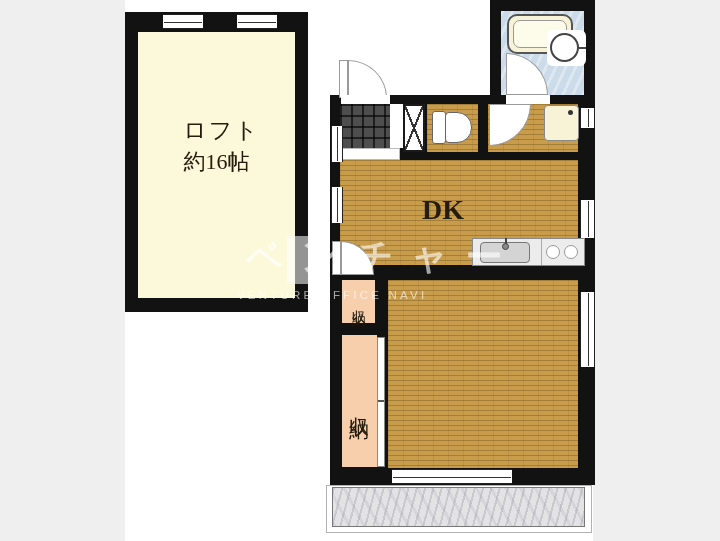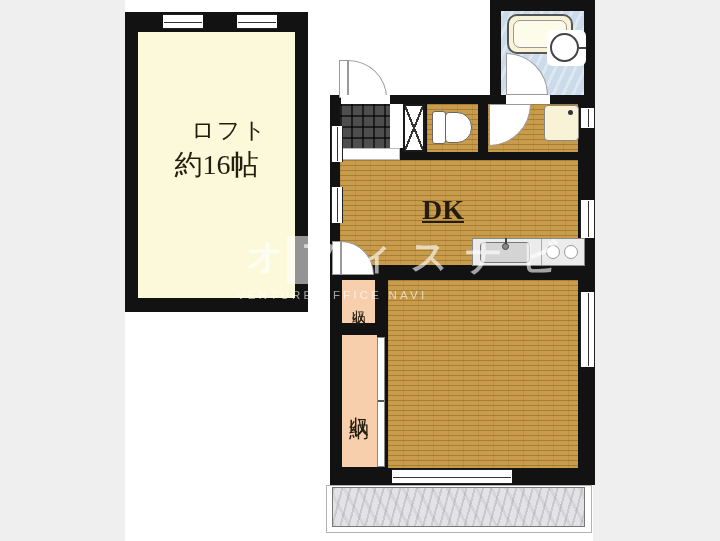--- a/index.html
+++ b/index.html
@@ -50,22 +50,22 @@
 <body>
 
 <div class="stage">
 
   <div class="abs photo"></div>
 
   <div class="abs wall" style="left:125px;top:12px;width:183px;height:300px;"></div>
   <div class="abs loft-fill" style="left:138px;top:32px;width:157px;height:266px;"></div>
   <div class="abs win-h" style="left:163px;top:14px;width:40px;height:13px;"></div>
   <div class="abs win-h" style="left:237px;top:14px;width:40px;height:13px;"></div>
-  <div class="abs label" style="left:138px;top:118px;width:167px;font-size:23px;letter-spacing:2px;z-index:5;padding-left:8px;">ロフト</div>
-  <div class="abs label" style="left:138px;top:150px;width:157px;font-size:28px;z-index:5;">約16帖</div>
+  <div class="abs label" style="left:138px;top:118px;width:167px;font-size:23px;letter-spacing:2px;z-index:5;">ロフト</div>
+  <div class="abs label" style="left:138px;top:150px;width:157px;font-size:22px;z-index:5;">約16帖</div>
 
   <div class="abs" style="left:326px;top:485px;width:266px;height:48px;background:#fff;border:1px solid #b2b2b2;box-sizing:border-box;"></div>
   <div class="abs wall" style="left:330px;top:95px;width:265px;height:390px;"></div>
   <div class="abs wall" style="left:490px;top:0;width:105px;height:105px;"></div>
 
   <div class="abs bathfloor" style="left:501px;top:11px;width:83px;height:84px;"></div>
   <div class="abs" style="left:507px;top:14px;width:66px;height:40px;background:var(--fixture-cream,#f8f3d6);border:2px solid #555;border-radius:10px;box-sizing:border-box;">
     <div class="abs" style="left:4px;top:4px;right:4px;bottom:4px;border:1px solid #999;border-radius:7px;background:#fdfbe9;"></div>
   </div>
   <div class="abs white" style="left:547px;top:30px;width:39px;height:36px;border-radius:6px;"></div>
@@ -85,21 +85,21 @@
   <div class="abs wood" style="left:427px;top:104px;width:51px;height:48px;"></div>
   <div class="abs" style="left:432px;top:111px;width:14px;height:33px;background:#fff;border:1.5px solid #666;border-radius:3px;box-sizing:border-box;"></div>
   <div class="abs" style="left:445px;top:112px;width:27px;height:31px;background:#fff;border:1.5px solid #666;border-radius:4px 15px 15px 4px;box-sizing:border-box;"></div>
 
   <div class="abs wood" style="left:488px;top:104px;width:90px;height:48px;"></div>
   <div class="abs arc" style="left:489px;top:104px;width:42px;height:42px;border-bottom-right-radius:100%;"></div>
   <div class="abs cream" style="left:544px;top:105px;width:35px;height:36px;border:1.5px solid #888;border-radius:4px;box-sizing:border-box;"></div>
   <div class="abs" style="left:568px;top:110px;width:5px;height:5px;background:#333;border-radius:50%;"></div>
 
   <div class="abs wood" style="left:340px;top:160px;width:238px;height:105px;"></div>
-  <div class="abs label" style="left:398px;top:195px;width:90px;font-size:28px;font-weight:bold;z-index:5;text-decoration:underline;">DK</div>
+  <div class="abs label" style="left:398px;top:195px;width:90px;font-size:28px;font-weight:bold;z-index:5;">DK</div>
 
   <div class="abs" style="left:472px;top:238px;width:113px;height:28px;background:var(--counter-fill,#ececec);border:1px solid #8a8a8a;box-sizing:border-box;"></div>
   <div class="abs" style="left:480px;top:242px;width:50px;height:21px;background:#d4d4d4;border:1px solid #777;border-radius:4px;box-sizing:border-box;"></div>
   <div class="abs" style="left:502px;top:243px;width:7px;height:7px;background:#888;border:1px solid #444;border-radius:50%;box-sizing:border-box;"></div>
   <div class="abs" style="left:505px;top:238px;width:1.5px;height:6px;background:#444;"></div>
   <div class="abs" style="left:541px;top:239px;width:1px;height:26px;background:#aaa;"></div>
   <div class="abs" style="left:546px;top:245px;width:14px;height:14px;background:#fff;border:1.5px solid #999;border-radius:50%;box-sizing:border-box;"></div>
   <div class="abs" style="left:564px;top:245px;width:14px;height:14px;background:#fff;border:1.5px solid #999;border-radius:50%;box-sizing:border-box;"></div>
 
   <div class="abs arc" style="left:341px;top:241px;width:33px;height:34px;border-top-right-radius:100%;"></div>
@@ -118,15 +118,15 @@
   <div class="abs win-v" style="left:580px;top:108px;width:13px;height:20px;"></div>
   <div class="abs win-v" style="left:580px;top:200px;width:13px;height:38px;"></div>
   <div class="abs win-v" style="left:580px;top:292px;width:13px;height:75px;"></div>
 
   <div class="abs win-v" style="left:331px;top:126px;width:10px;height:36px;"></div>
   <div class="abs win-v" style="left:331px;top:187px;width:10px;height:36px;"></div>
 
   <div class="abs marble" style="left:332px;top:487px;width:253px;height:40px;border:1px solid #777;box-sizing:border-box;"></div>
 
   <div class="abs" style="left:287px;top:236px;width:24px;height:48px;background:rgba(255,255,255,.55);border-radius:3px;z-index:9;"></div>
-  <div class="abs wm" style="left:246px;top:232px;font-size:37px;letter-spacing:17px;">オフィスナビ</div>
+  <div class="abs wm" style="left:246px;top:232px;font-size:37px;letter-spacing:17px;">ベンチャー</div>
   <div class="abs wm" style="left:237px;top:289px;font-size:11.5px;letter-spacing:3.2px;font-weight:normal;">VENTURE OFFICE NAVI</div>
 </div>
 
 </body></html>

